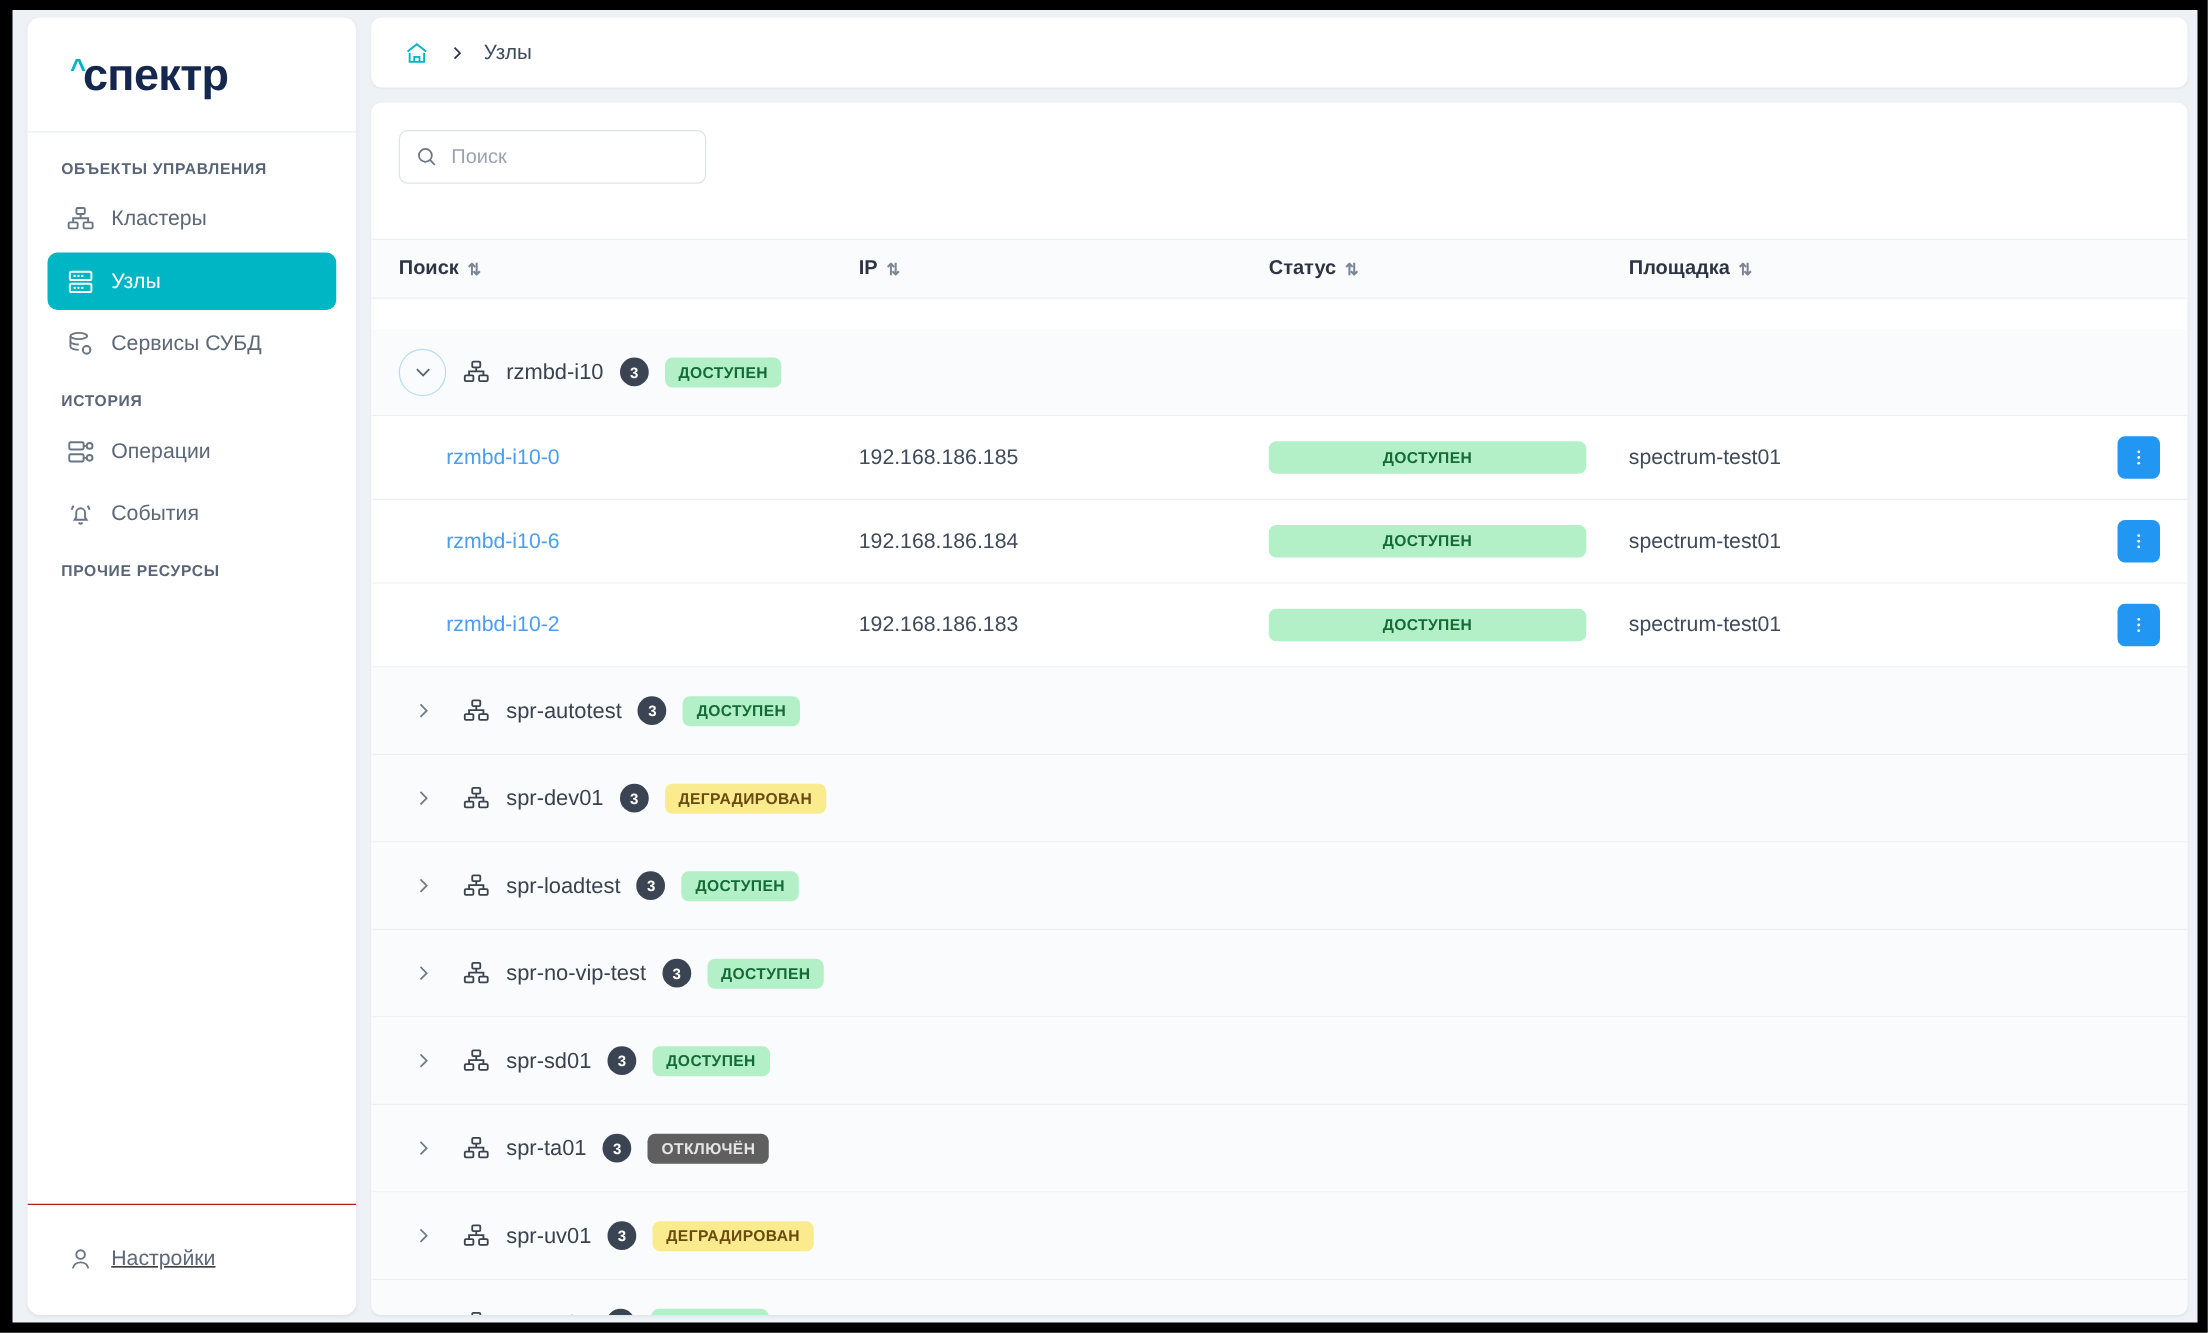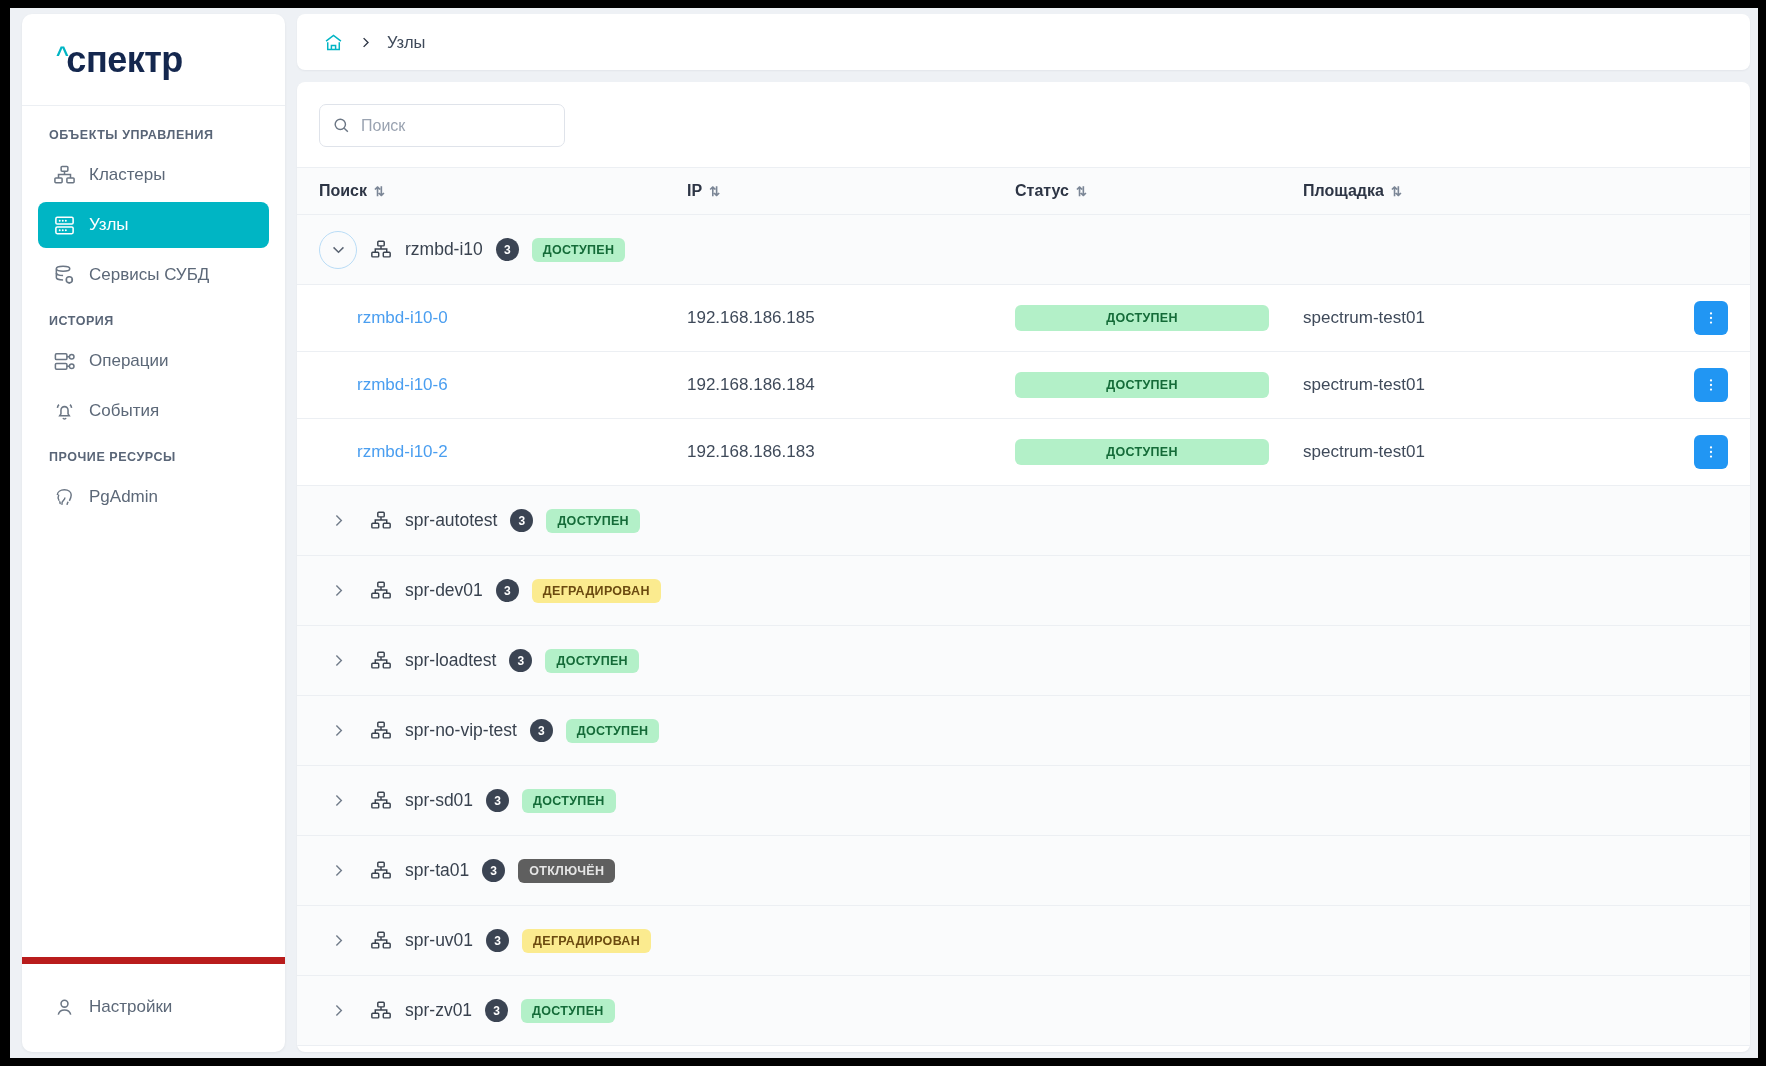--- a/index.html
+++ b/index.html
@@ -82,22 +82,23 @@
     cursor: pointer;
     margin-bottom: 4px;
   }
   .nav-item .ic { width: 24px; height: 24px; flex: 0 0 24px; display: flex; align-items: center; justify-content: center; }
   .nav-item.active {
     background: #00b5c4;
     color: #ffffff;
   }
   .sidebar-footer {
     flex: 0 0 auto;
-    border-top: 7px solid #b91c1c;
+    border-top: 1px solid #b91c1c;
     padding: 20px 16px 22px 16px;
+    text-decoration: underline;
   }
   .sidebar-footer .nav-item { margin-bottom: 0; }
 
   
   .main {
     flex: 1 1 auto;
     display: flex;
     flex-direction: column;
     gap: 12px;
     min-width: 0;
@@ -117,20 +118,21 @@
   .bc-text { color: #3f4a5a; font-size: 16.5px; }
 
   .panel {
     flex: 1 1 auto;
     background: #ffffff;
     border-radius: 8px;
     box-shadow: 0 1px 2px rgba(16,24,40,.05);
     display: flex;
     flex-direction: column;
     overflow: hidden;
+    gap: 24px;
   }
   .toolbar {
     flex: 0 0 auto;
     padding: 22px 22px 20px 22px;
     display: flex;
     gap: 20px;
     align-items: center;
   }
   .search-box {
     width: 246px;
@@ -356,32 +358,20 @@
             <path d="M7 16.5h10l-1.3-2v-3.9a3.7 3.7 0 0 0-7.4 0V14.5z"></path>
             <path d="M10.4 18.8a1.8 1.8 0 0 0 3.2 0"></path>
             <path d="M4.6 8.2a6 6 0 0 1 1.6-3.4M19.4 8.2a6 6 0 0 0-1.6-3.4"></path>
           </svg>
         </span>
         <span>События</span>
       </div>
 
       <div class="nav-section">ПРОЧИЕ РЕСУРСЫ</div>
 
-      <div class="nav-item">
-        <span class="ic">
-          <svg width="23" height="23" viewBox="0 0 24 24" fill="none" stroke="#6b7684" stroke-width="1.5">
-            <path d="M4.5 9.5c0-3.3 3.2-5.6 7.4-5.6 4.3 0 7.1 2.4 7.1 5.6 0 2.3-.9 4.2-1.9 6"></path>
-            <path d="M6 9c-.9 1.9-.8 4.3.4 6.4"></path>
-            <path d="M9.4 19.6c-.4-2.3.3-3.6 1.5-4.6 1-.9 1.6-1.7 1.5-3"></path>
-            <path d="M14.6 19.7c.2-1.5.6-2.4 1.3-3.3"></path>
-            <path d="M7.5 18.9c.1-1.3-.2-2.2-.8-3"></path>
-          </svg>
-        </span>
-        <span>PgAdmin</span>
-      </div>
     </nav>
 
     <div class="sidebar-footer">
       <div class="nav-item">
         <span class="ic">
           <svg width="23" height="23" viewBox="0 0 24 24" fill="none" stroke="#6b7684" stroke-width="1.6">
             <circle cx="12" cy="8" r="3.6"></circle>
             <path d="M5.5 19.5c.8-3.3 3.4-5 6.5-5s5.7 1.7 6.5 5"></path>
           </svg>
         </span>

